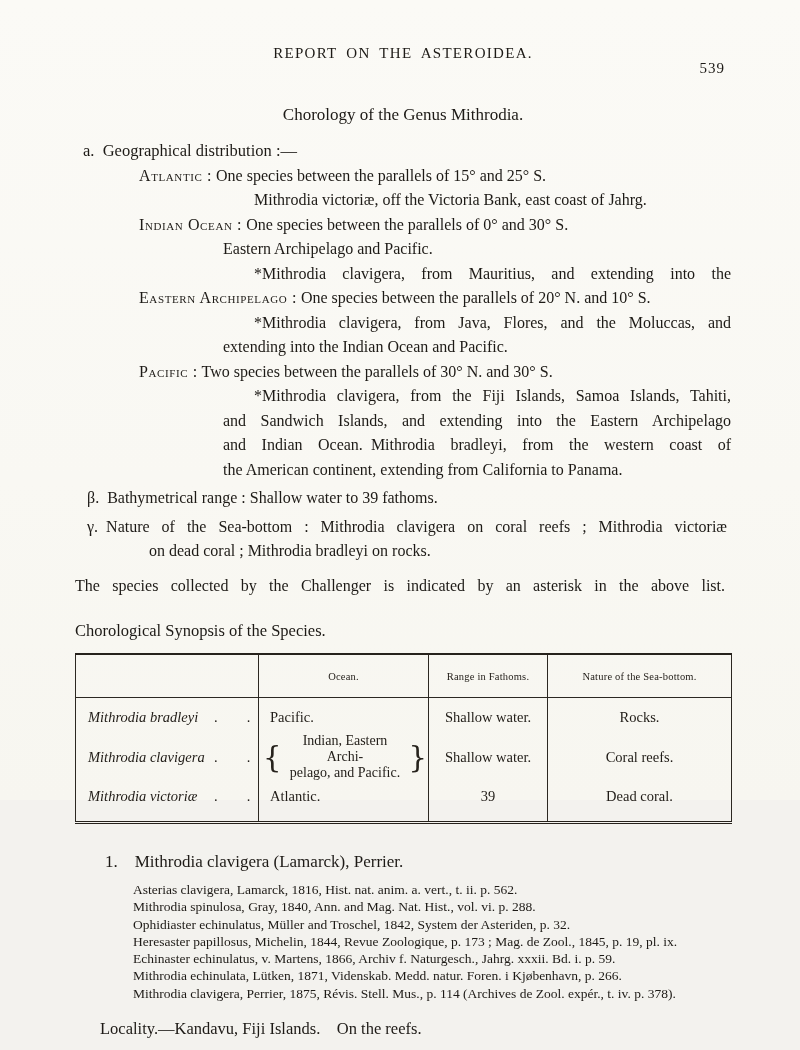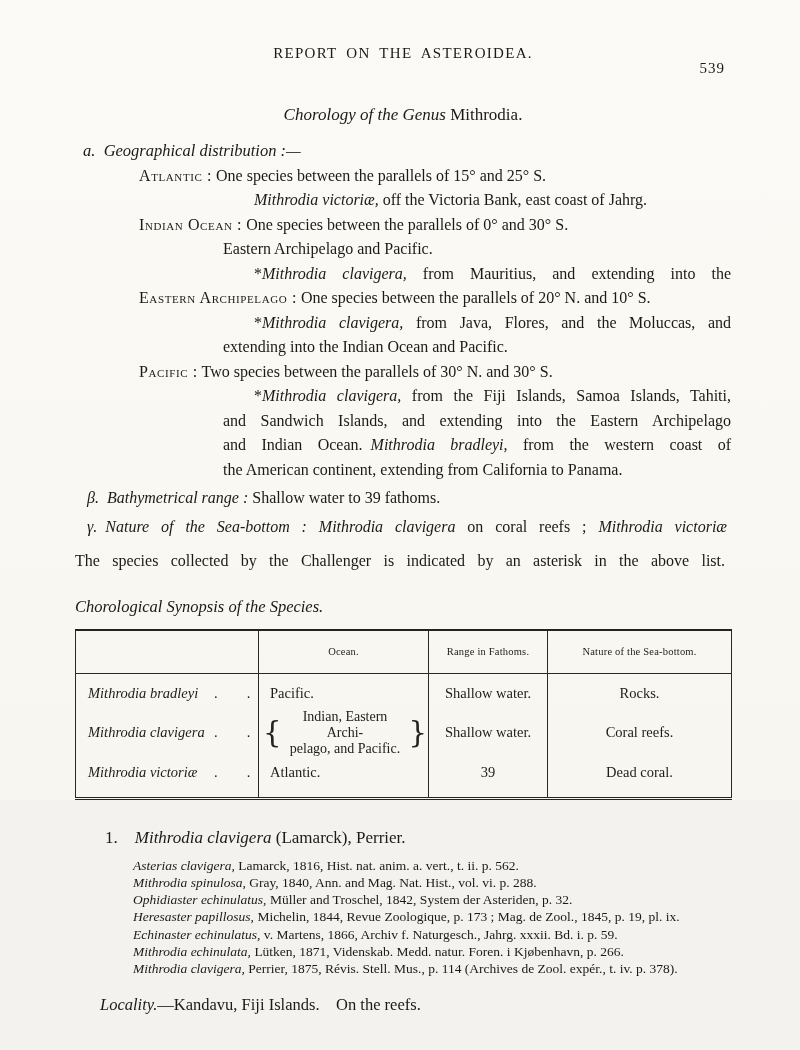--- a/index.html
+++ b/index.html
@@ -7,21 +7,21 @@
     width:800px; height:1050px; overflow:hidden;
     background:#f3f2ee;
     font-family:"Liberation Serif","DejaVu Serif",serif;
   }
   .page {
     position:relative; width:800px; height:800px; box-sizing:border-box;
     padding:44px 69px 0 75px;
     background:linear-gradient(180deg,#fbfaf6 0%,#f9f8f3 60%,#f7f6f0 100%);
     color:#1d1a16;
   }
-  .it { font-style:italic; }
+  .it { }
   .sc { font-variant:small-caps; letter-spacing:.6px; }
 
   .head-row { position:relative; text-align:center; height:20px; }
   .running-head { font-size:15px; letter-spacing:1.3px; word-spacing:4px; }
   .page-number { position:absolute; right:6px; top:16px; font-size:15px; letter-spacing:1px; }
 
   .doc-title { margin:41px 0 0 0; text-align:center; font-size:17px; font-weight:normal; }
 
   .geo-heading { margin:14px 0 0 8px; font-size:16.5px; line-height:24.5px; }
 
@@ -110,20 +110,21 @@
       <p class="dl jl"><span>and Indian Ocean. </span><span class="it">Mithrodia bradleyi,</span><span> from the western coast of</span></p>
       <p class="dl"><span>the American continent, extending from California to Panama.</span></p>
     </div>
 
     <div class="greek">
       <p class="gline"><span class="it">β. Bathymetrical range :</span><span> Shallow water to 39 fathoms.</span></p>
     </div>
 
     <div class="greek">
       <p class="gline jl"><span class="it">γ. Nature of the Sea-bottom :</span><span> </span><span class="it">Mithrodia clavigera</span><span> on coral reefs ; </span><span class="it">Mithrodia victoriæ</span></p>
+      <p class="gline cont"><span>on dead coral ; </span><span class="it">Mithrodia bradleyi</span><span> on rocks.</span></p>
     </div>
 
     <p class="challenger jl">The species collected by the Challenger is indicated by an asterisk in the above list.</p>
   </div>
 
   <h2 class="table-title it">Chorological Synopsis of the Species.</h2>
 
   <table class="synopsis">
     <colgroup>
         <col class="c1">

